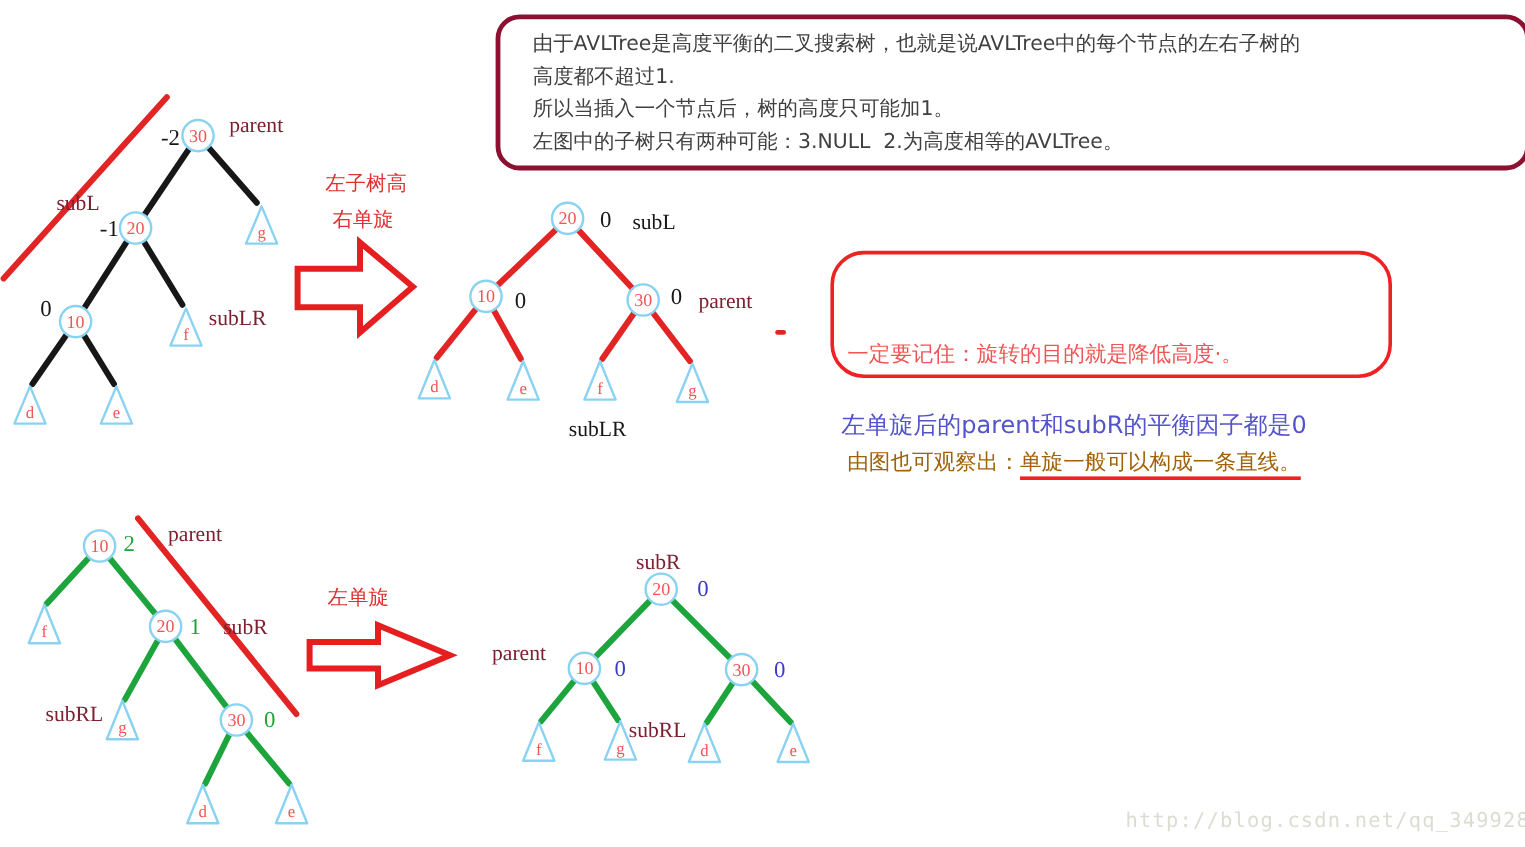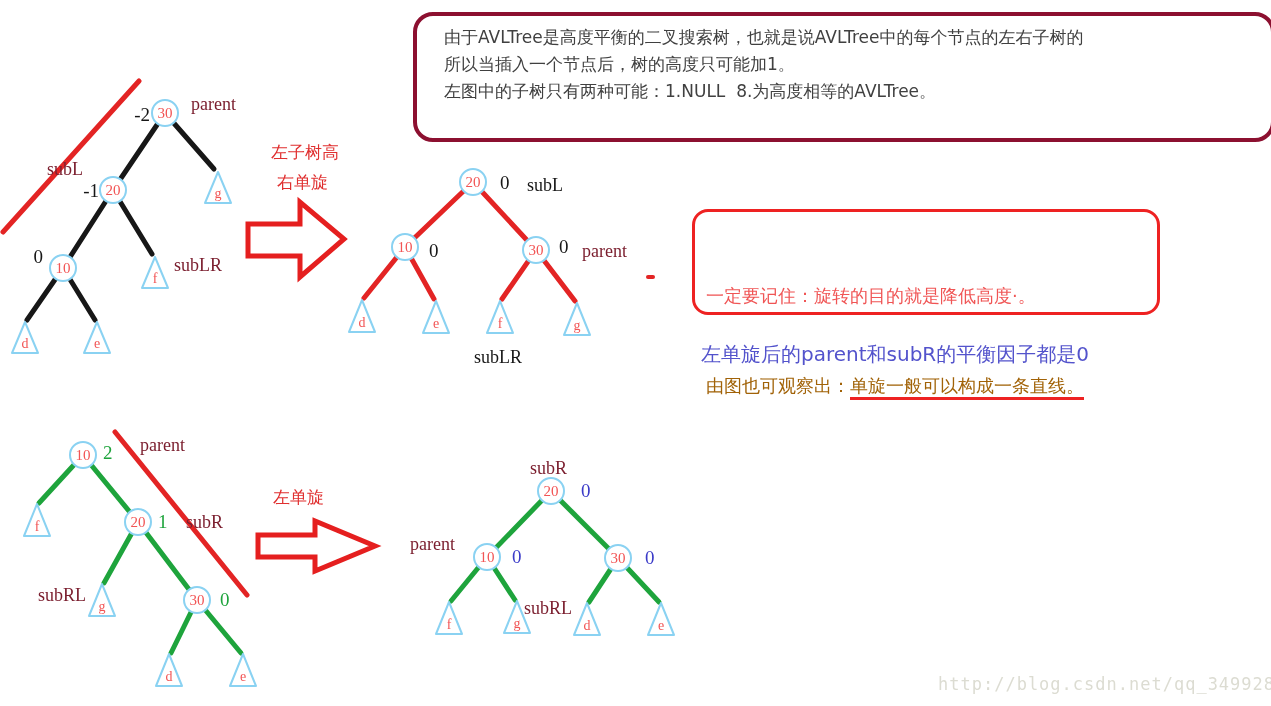--- a/index.html
+++ b/index.html
@@ -25,21 +25,21 @@
   .lbl-black{fill:#171717;}
   .block-arrow{fill:#ffffff;stroke:#e51f1f;stroke-width:5;stroke-linejoin:miter;}
   .stray{fill:#e32424;}
 
   
   .info-box{position:absolute;left:413px;top:12px;width:800px;height:106px;
             border:4px solid #8c1030;border-radius:20px;padding:8px 27px;
             color:#404040;font-size:17px;line-height:27px;}
   .info-box div{white-space:pre;}
   .note-box{position:absolute;left:692px;top:209px;width:440px;height:82px;
-            border:3px solid #ee2222;border-radius:16px;padding:9px 11px;
+            border:3px solid #ee2222;border-radius:28px;padding:9px 11px;
             font-size:18px;line-height:30px;white-space:pre;}
   .note-red{color:#f05555;}
   .note-green{color:#a16207;}
   .note-underline{border-bottom:3px solid #ee2222;padding-bottom:1px;}
   .blue-caption{position:absolute;left:701px;top:341px;color:#5353cc;font-size:20px;}
   .arrow-label{position:absolute;color:#e03030;font-size:17px;margin-left:28px;}
   .watermark{position:absolute;left:938px;top:674px;color:#dcdcd2;font-size:17px;
              font-family:"DejaVu Sans Mono","Liberation Mono",monospace;letter-spacing:1px;}
 </style>
 </head>
@@ -168,22 +168,23 @@
     <text class="tlabel lbl-maroon" x="524" y="614">subRL</text>
     <text class="leaf-letter" x="449" y="629">f</text>
     <text class="leaf-letter" x="517" y="628">g</text>
     <text class="leaf-letter" x="587" y="630">d</text>
     <text class="leaf-letter" x="661" y="630">e</text>
   </g>
 </svg>
 
 <div class="info-box">
   <div>由于AVLTree是高度平衡的二叉搜索树，也就是说AVLTree中的每个节点的左右子树的</div>
+  <div>高度都不超过1.</div>
   <div>所以当插入一个节点后，树的高度只可能加1。</div>
-  <div>左图中的子树只有两种可能：1.NULL  8.为高度相等的AVLTree。</div>
+  <div>左图中的子树只有两种可能：3.NULL  2.为高度相等的AVLTree。</div>
 </div>
 
 <div class="note-box">
   <div class="note-red">一定要记住：旋转的目的就是降低高度·。</div>
   <div class="note-green"><span>由图也可观察出：</span><span class="note-underline">单旋一般可以构成一条直线。</span></div>
 </div>
 
 <div class="blue-caption">左单旋后的parent和subR的平衡因子都是0</div>
 
 <div class="arrow-label" style="left:243px;top:141px;">左子树高</div>

